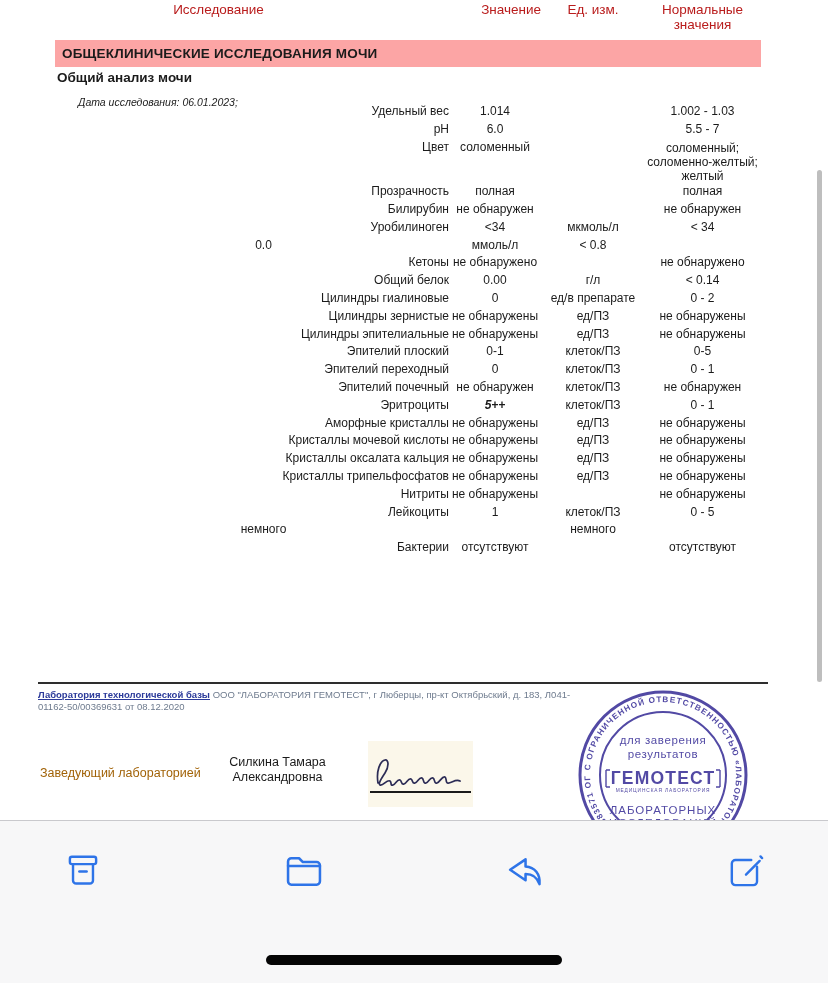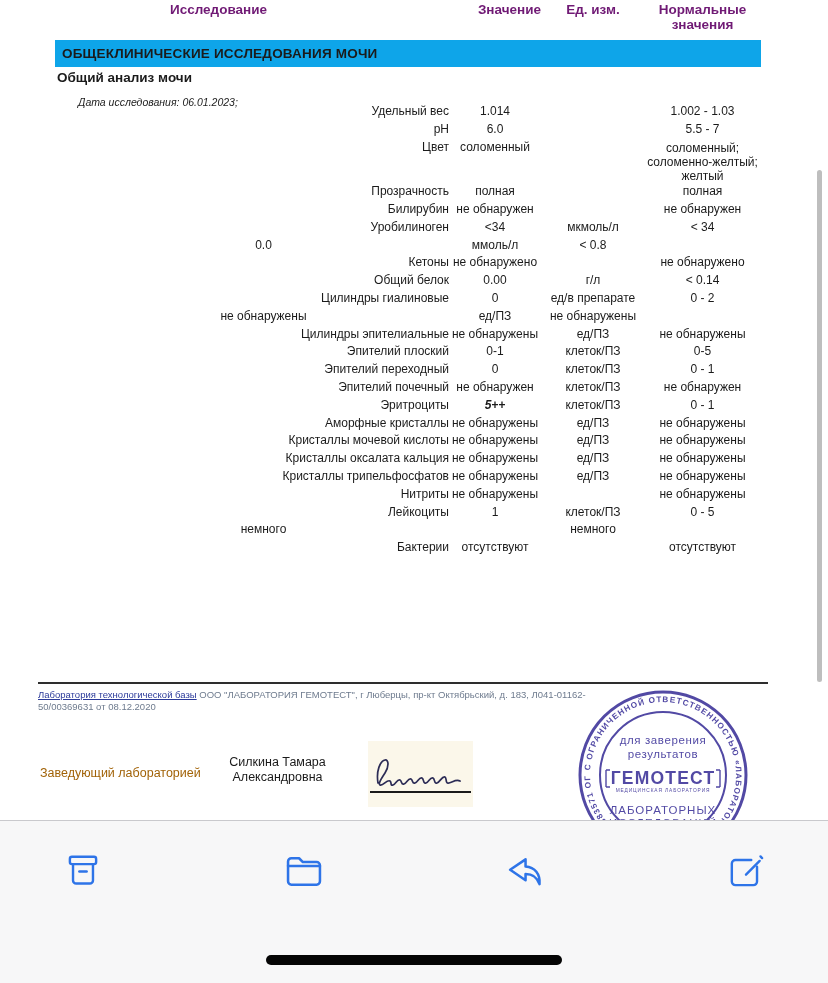--- a/index.html
+++ b/index.html
@@ -6,46 +6,46 @@
   html,body { width:828px; height:983px; }
   body {
     font-family:"Liberation Sans", sans-serif;
     background:#ffffff; color:#1b1b1b;
     position:relative; overflow:hidden;
   }
   .document { position:absolute; left:0; top:0; width:828px; height:820px; background:#fff; }
 
   
   .thead { position:absolute; top:2px; left:78px; width:682px; display:grid;
-           grid-template-columns:371px 92px 104px 115px; font-weight:bold; font-size:13.5px; color:#701a75; }
+           grid-template-columns:371px 92px 104px 115px; font-weight:normal; font-size:13.5px; color:#b91c1c; }
   .thead .hc { text-align:center; line-height:15px; }
   .thead .hc.study { padding-right:90px; }
   .thead .hc.normal { padding:0 6px; }
 
   
   .section-bar { position:absolute; left:55px; top:40px; width:706px; height:27px;
-                 background:#0ea5e9; display:flex; align-items:center; }
+                 background:#fca5a5; display:flex; align-items:center; }
   .section-bar span { font-weight:bold; font-size:13.5px; padding-left:7px; letter-spacing:.2px; }
 
   .test-title { position:absolute; left:57px; top:70px; font-weight:bold; font-size:13.5px; }
   .test-date  { position:absolute; left:78px; top:88px; font-style:italic; font-size:10.5px; color:#222;margin-top:8px; }
 
   
   .results { position:absolute; left:78px; top:103px; width:682px; font-size:12px; }
   .trow { display:grid; grid-template-columns:371px 92px 104px 115px; min-height:17.8px; line-height:17.8px; }
   .trow .c { white-space:nowrap; }
   .trow .c.name  { text-align:right; }
   .trow .c.val, .trow .c.unit, .trow .c.norm { text-align:center; }
   .trow .c.norm.multi { white-space:pre-line; line-height:14.2px; padding-top:2px; }
   .trow .c.val.flag { font-weight:bold; font-style:italic; }
 
   
   .divider { position:absolute; left:38px; top:682px; width:730px; height:2px; background:#2e2e2e; }
   .lab-note { position:absolute; left:38px; top:689px; width:548px; font-size:9.5px; line-height:11.5px; color:#6e7b8e; }
-  .lab-note a { color:#2b3a9a; text-decoration:underline; font-weight:normal; cursor:pointer; }
+  .lab-note a { color:#2b3a9a; text-decoration:underline; font-weight:bold; cursor:pointer; }
 
   .role-label  { position:absolute; left:40px;  top:766px; font-size:12.5px; color:#a16207; }
   .signer-name { position:absolute; left:200px; top:755px; width:155px; text-align:center;
                  font-size:12.5px; line-height:14.5px; }
 
   .sig-wrap { position:absolute; left:368px; top:741px; width:105px; height:66px; background:#fbf7ea; }
   .sig-wrap svg { position:absolute; left:0; top:0; }
   .sig-underline { position:absolute; left:2px; top:50px; width:101px; height:2px; background:#1a1a1a; }
 
   .stamp { position:absolute; left:575px; top:687px; width:176px; height:176px; }
@@ -141,20 +141,21 @@
         <div class="c unit">г/л</div>
         <div class="c norm">&lt; 0.14</div>
       </div>
       <div class="trow">
         <div class="c name">Цилиндры гиалиновые</div>
         <div class="c val">0</div>
         <div class="c unit">ед/в препарате</div>
         <div class="c norm">0 - 2</div>
       </div>
       <div class="trow">
+        <div class="c name">Цилиндры зернистые</div>
         <div class="c val">не обнаружены</div>
         <div class="c unit">ед/ПЗ</div>
         <div class="c norm">не обнаружены</div>
       </div>
       <div class="trow">
         <div class="c name">Цилиндры эпителиальные</div>
         <div class="c val">не обнаружены</div>
         <div class="c unit">ед/ПЗ</div>
         <div class="c norm">не обнаружены</div>
       </div>

